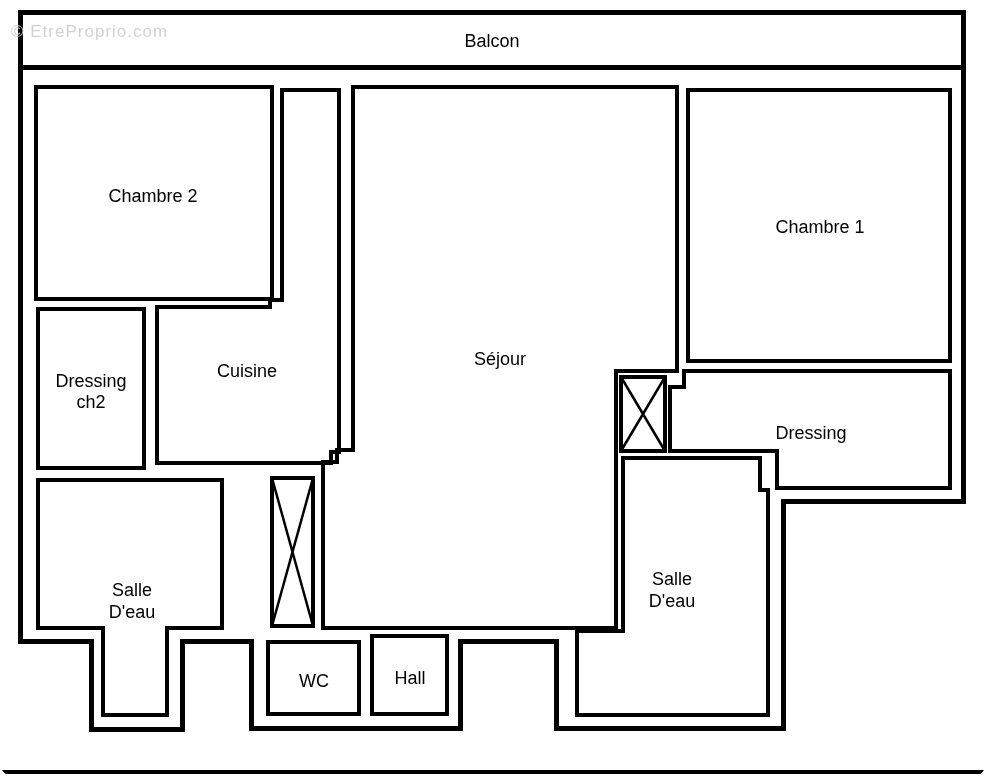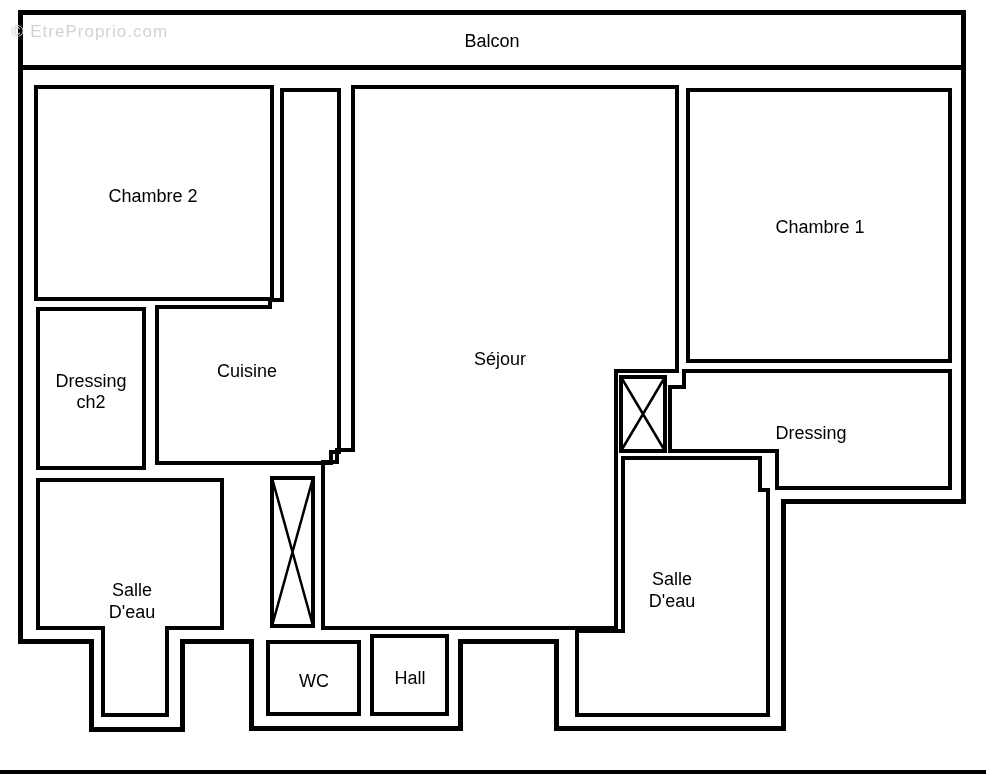--- a/index.html
+++ b/index.html
@@ -7,20 +7,21 @@
     padding: 0;
     background: #ffffff;
     font-family: "Liberation Sans", sans-serif;
   }
   .plan-wrap {
     position: relative;
     width: 986px;
     height: 776px;
     background: #ffffff;
     overflow: hidden;
+    border-radius: 13px;
   }
   .watermark {
     position: absolute;
     left: 11px;
     top: 22px;
     font-size: 17px;
     letter-spacing: 1px;
     color: #d2d2d2;
     user-select: none;
     z-index: 2;

